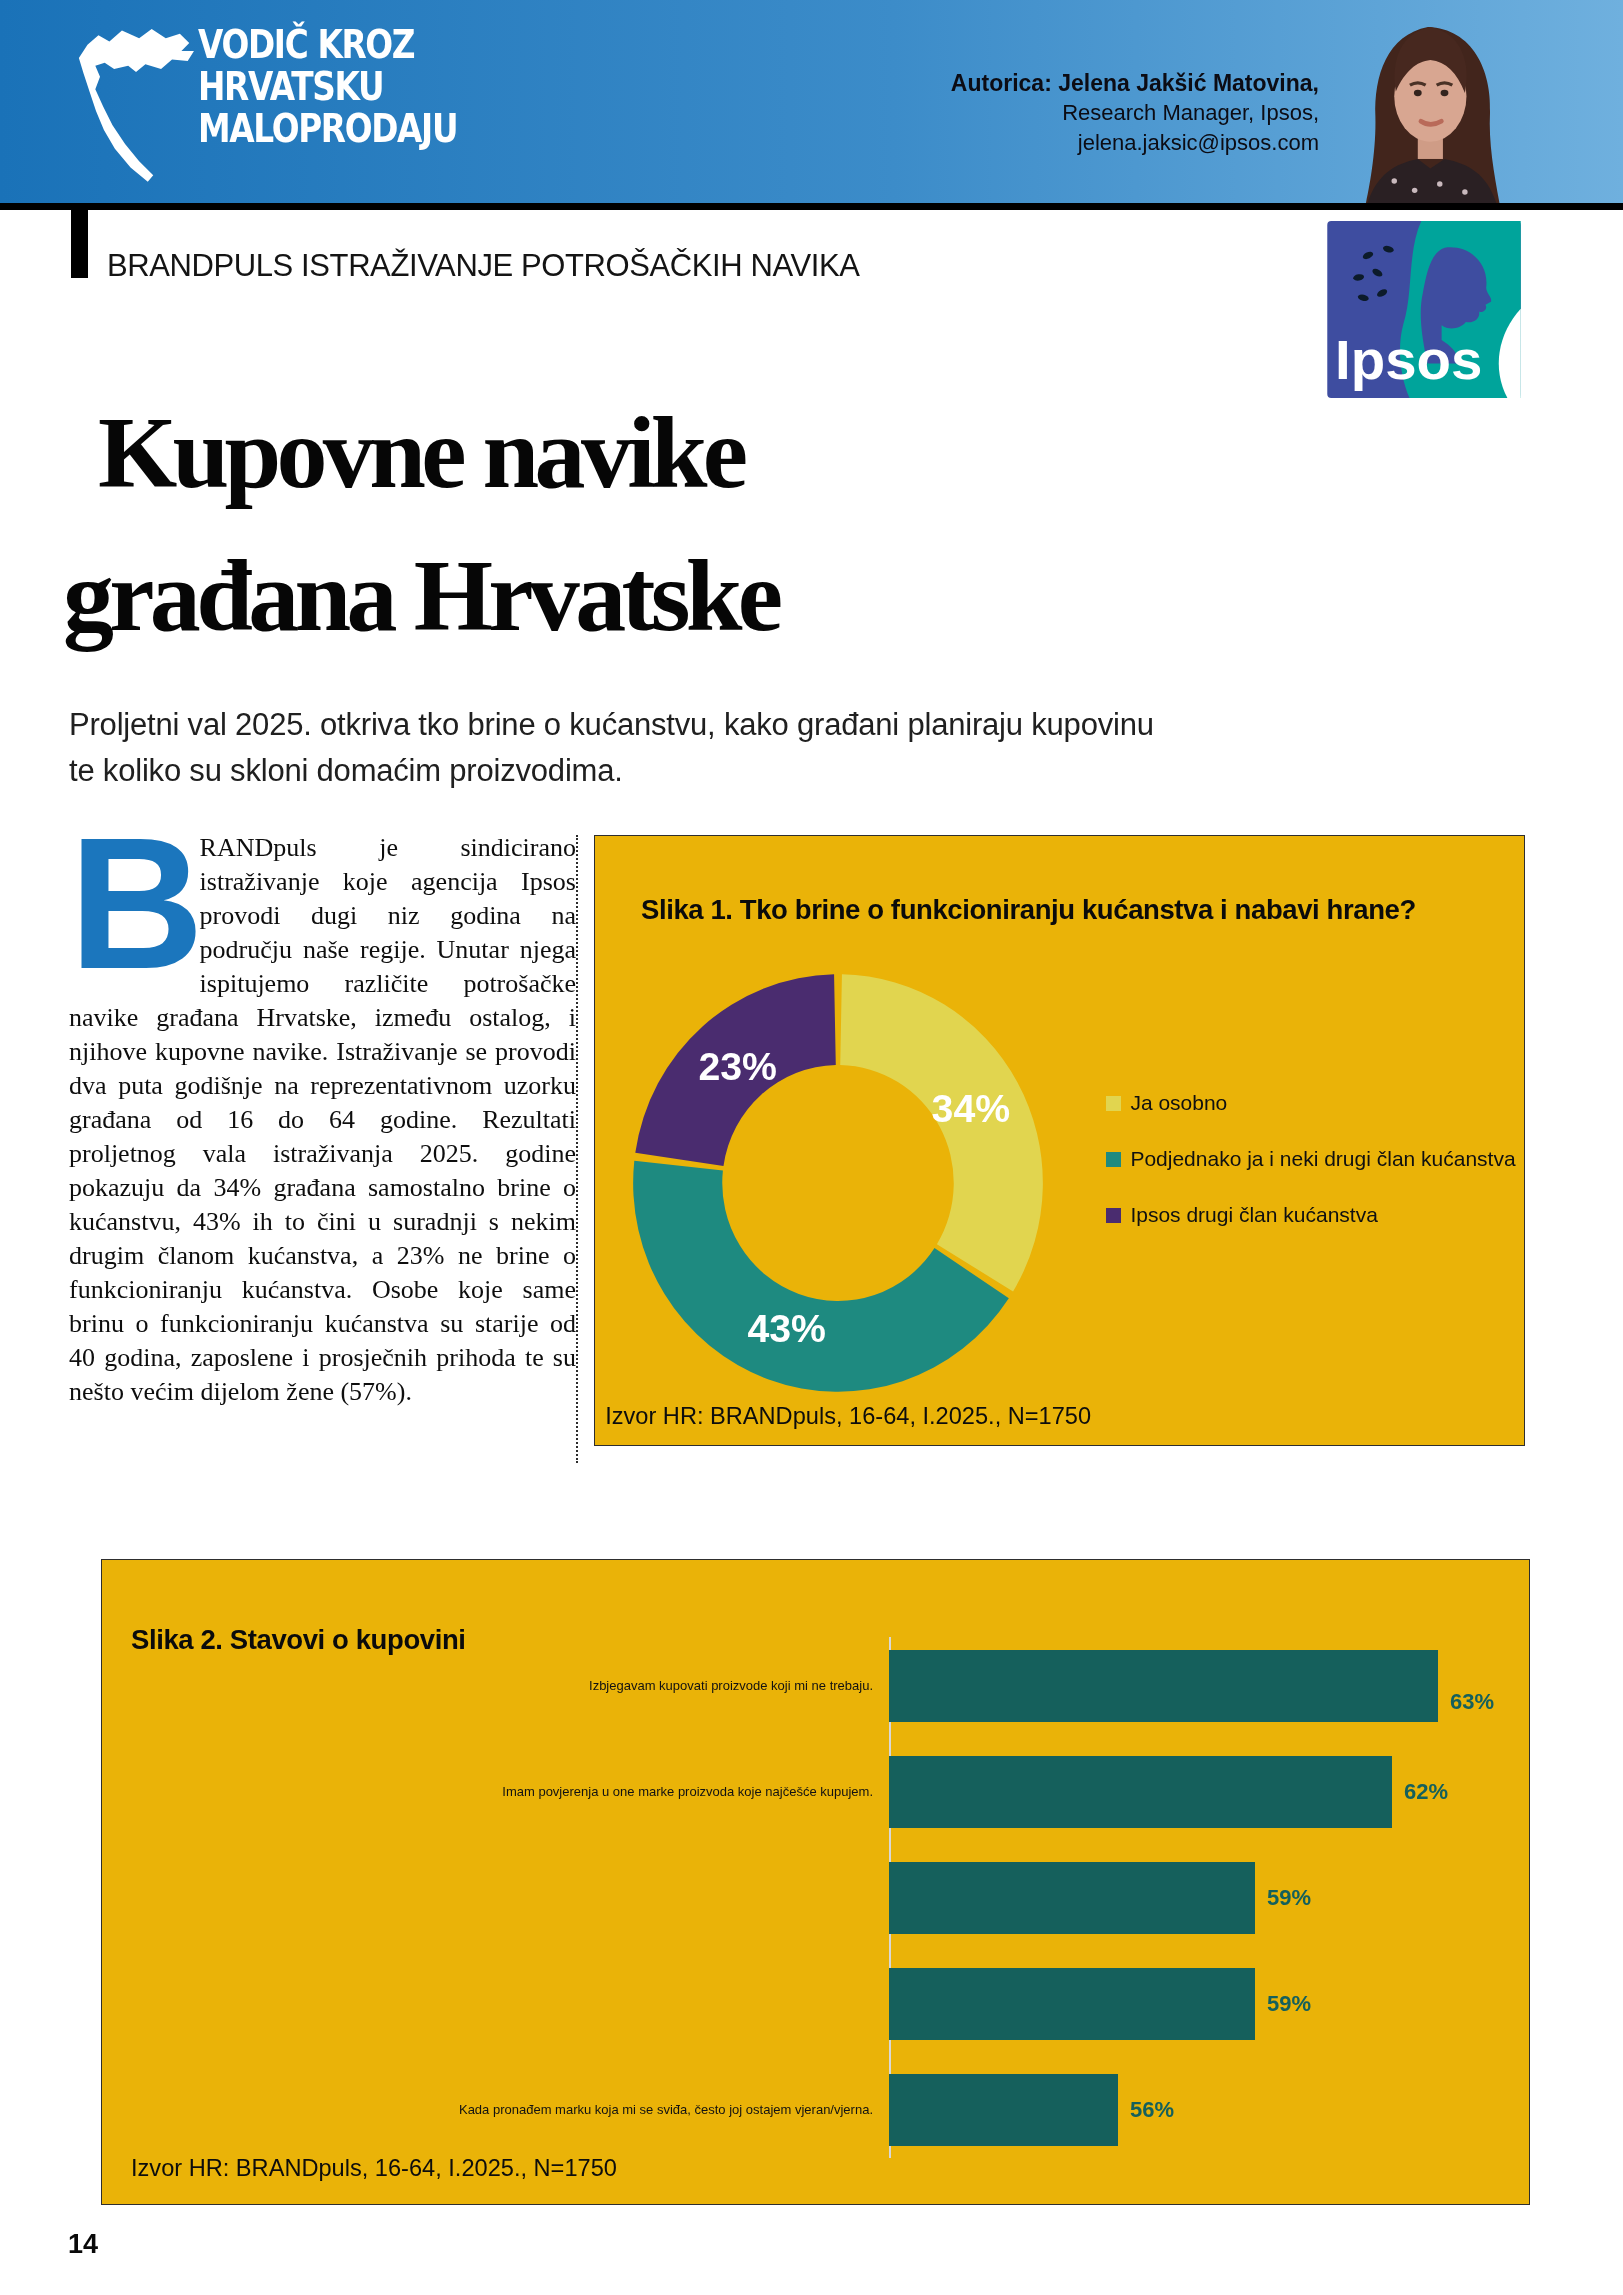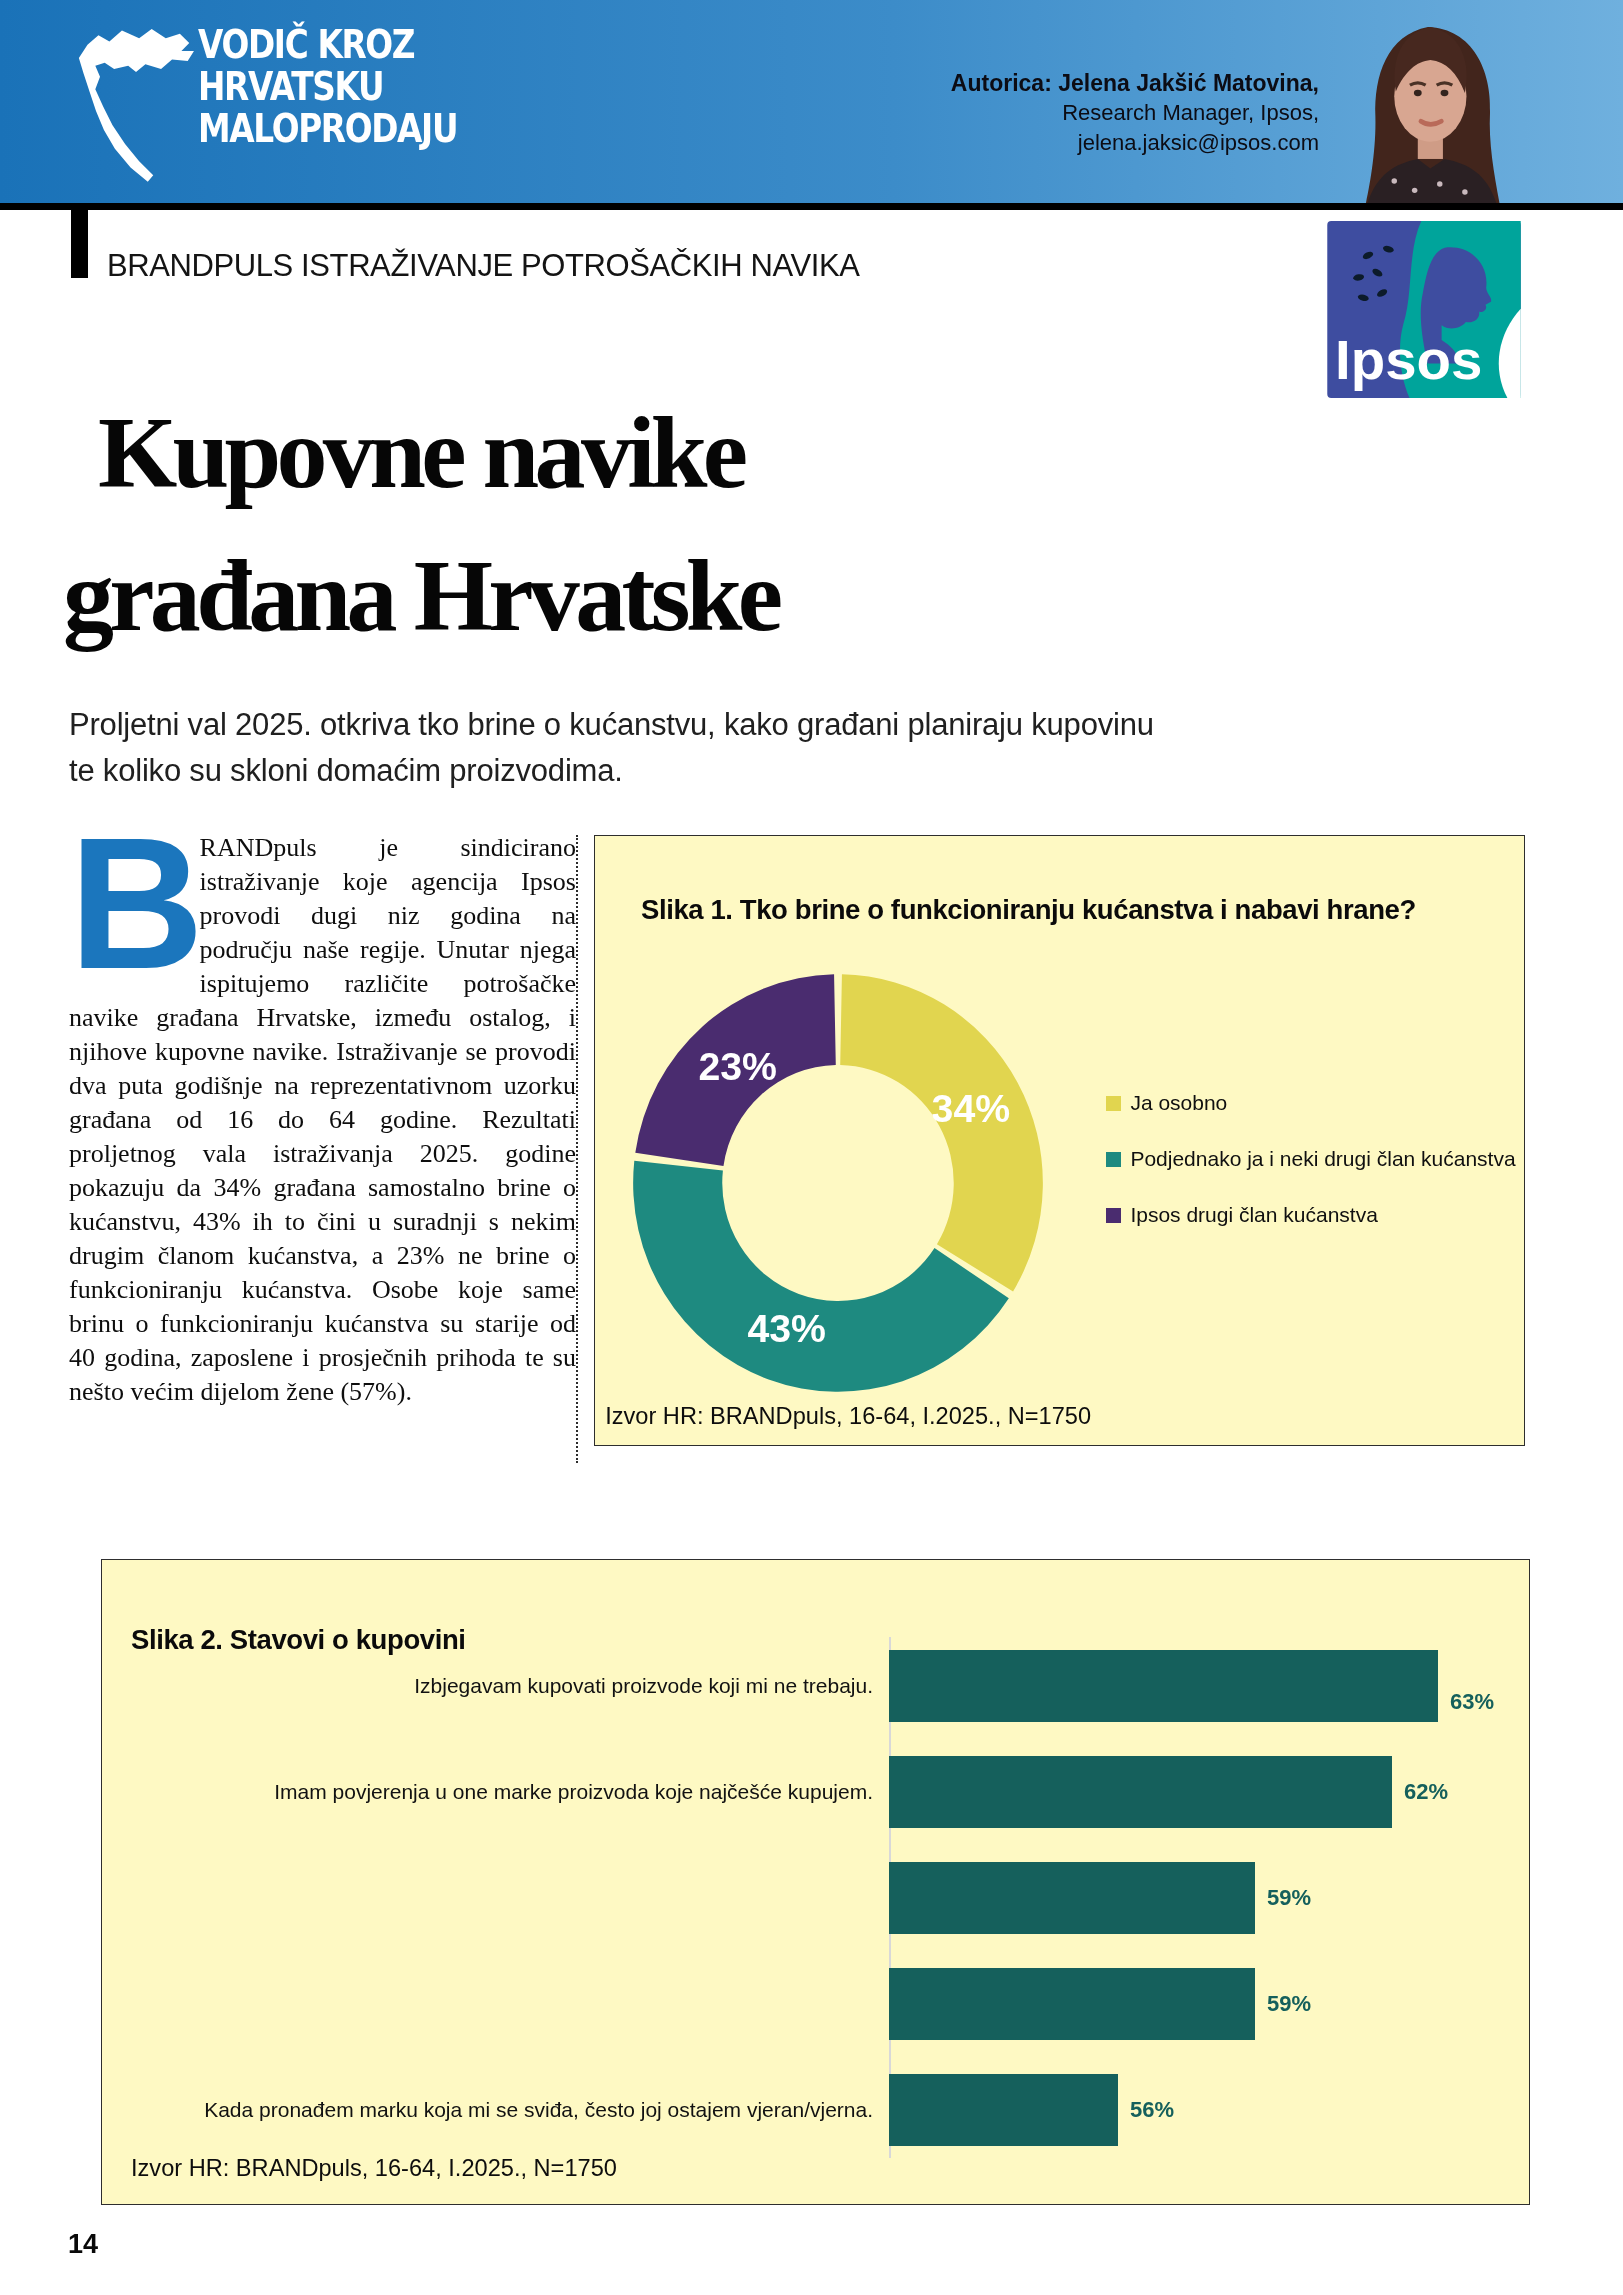--- a/index.html
+++ b/index.html
@@ -30,38 +30,38 @@
   
   .article{position:absolute;left:69px;top:831px;width:507px;
            font-family:"Liberation Serif",serif;font-size:26px;line-height:34px;
            text-align:justify;color:#0e0e0e;}
   .dropcap{float:left;width:118px;margin:4.7px 12.6px 0 0;color:var(--accent,#1b76bd);
            font-family:"Liberation Sans",sans-serif;font-weight:700;
            font-size:187px;line-height:135px;letter-spacing:-6.3px;}
   .col-divider{position:absolute;left:576px;top:835px;height:628px;width:0;
                border-left:2.4px dotted #2b2b2b;}
   
-  .chart-box{position:absolute;background:#fef9c3;border:1.6px solid #2e2e2e;}
+  .chart-box{position:absolute;background:#eab308;border:1.6px solid #2e2e2e;}
   .chart1{left:594px;top:835px;width:929px;height:609px;}
   .chart2{left:101px;top:1559px;width:1427px;height:644px;}
   .chart-title{position:absolute;font-size:27.5px;font-weight:700;letter-spacing:-0.4px;color:#0b0b0b;}
   .chart1 .chart-title{left:46px;top:35px;width:848px;}
   .chart2 .chart-title{left:29px;top:41px;width:942px;}
   .source{position:absolute;font-size:23.6px;color:#0d0d0d;}
   .chart1 .source{left:10.2px;top:567px;}
   .chart2 .source{left:29px;top:595px;}
   .donut-svg{position:absolute;left:35px;top:135px;}
   .legend{position:absolute;left:511px;top:255px;}
   .legend-item{display:flex;align-items:center;margin-bottom:32px;}
   .legend-swatch{width:15px;height:15px;margin-right:9.4px;flex:0 0 auto;}
   .legend-label{font-size:21px;color:#101010;white-space:nowrap;}
   
   .bars{position:absolute;left:0;top:0;width:100%;height:100%;}
   .axis-line{position:absolute;left:787px;top:77px;width:1.6px;height:521px;background:#d8d8d8;}
-  .bar-label{position:absolute;font-size:21px;color:#121212;white-space:nowrap;
+  .bar-label{position:absolute;font-size:13px;color:#121212;white-space:nowrap;
              line-height:72px;text-align:right;}
   .bar-rect{position:absolute;background:var(--barteal,#15605c);}
   .bar-value{position:absolute;font-size:22px;font-weight:700;color:var(--barteal,#15605c);line-height:72px;}
   .pageno{position:absolute;left:68px;top:2229px;font-size:27px;font-weight:700;color:#090909;}
 </style>
 </head>
 <body>
 
 <div class="page" style="--hdr1: #1a72b8; --hdr2: #6fb0de; --accent: #1b76bd; --barteal: #15605c;">
 

